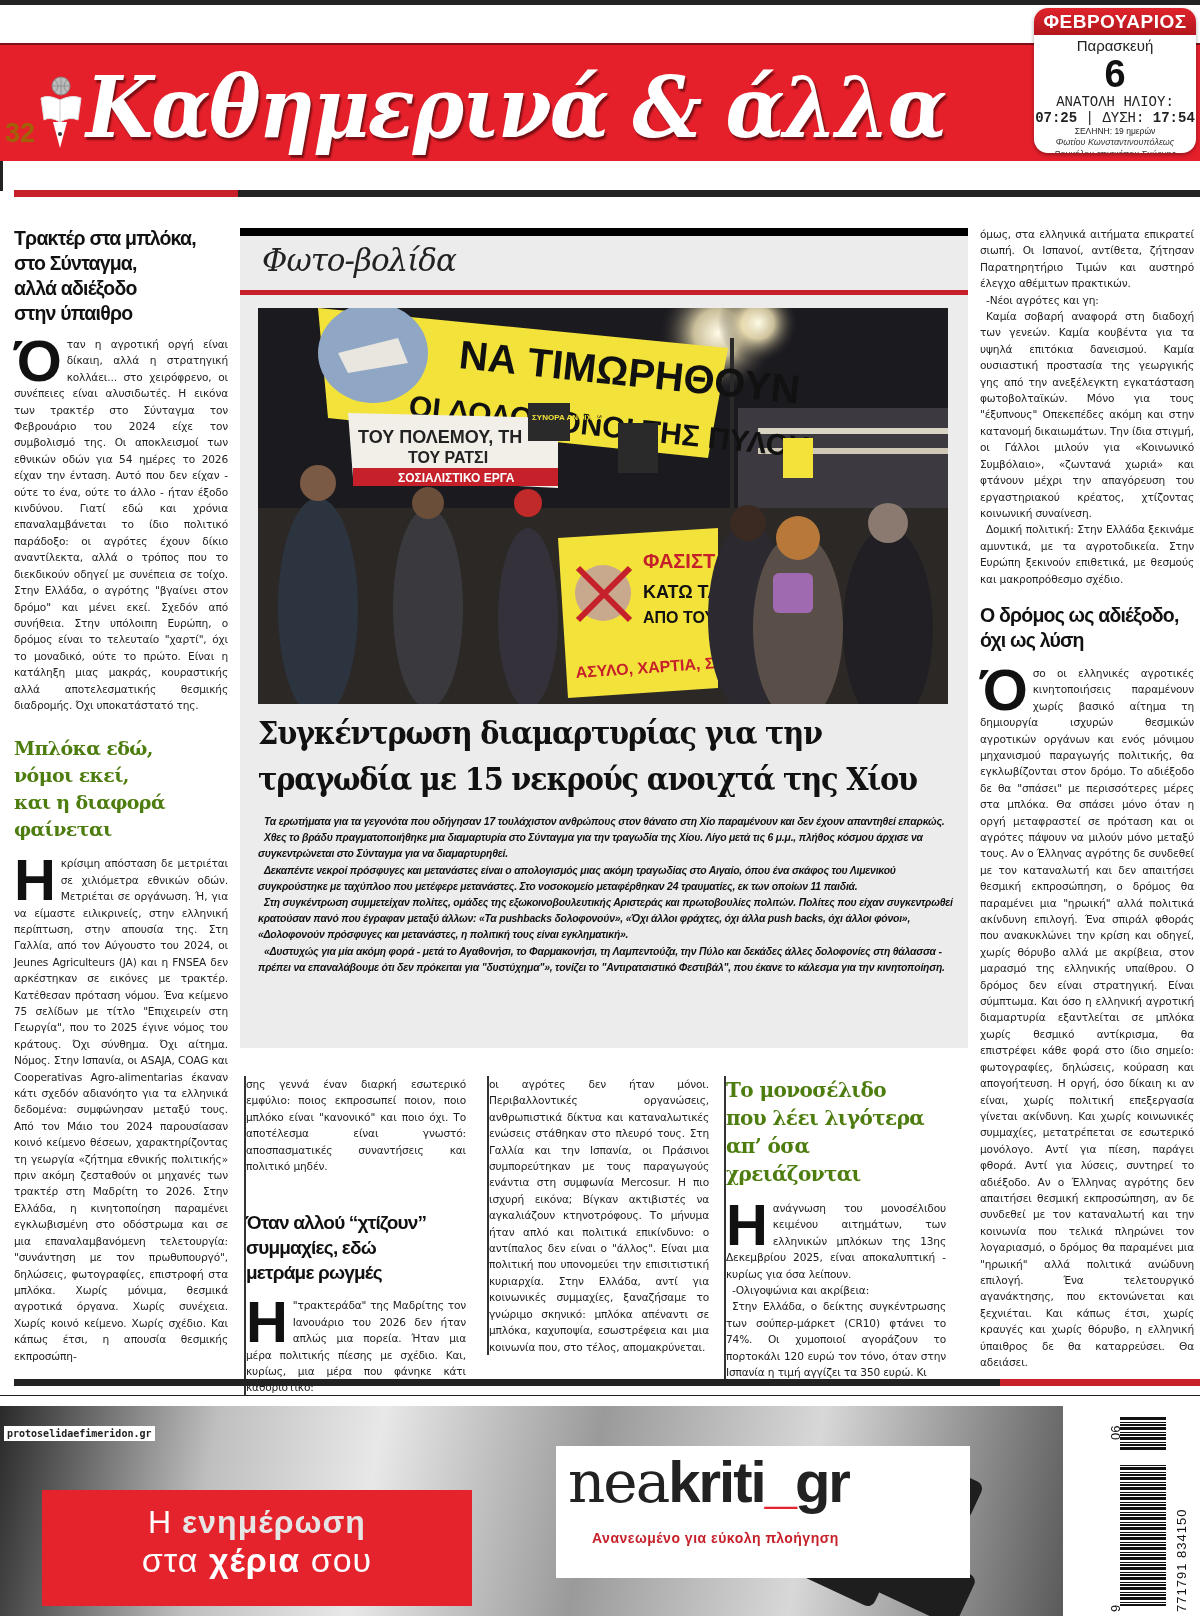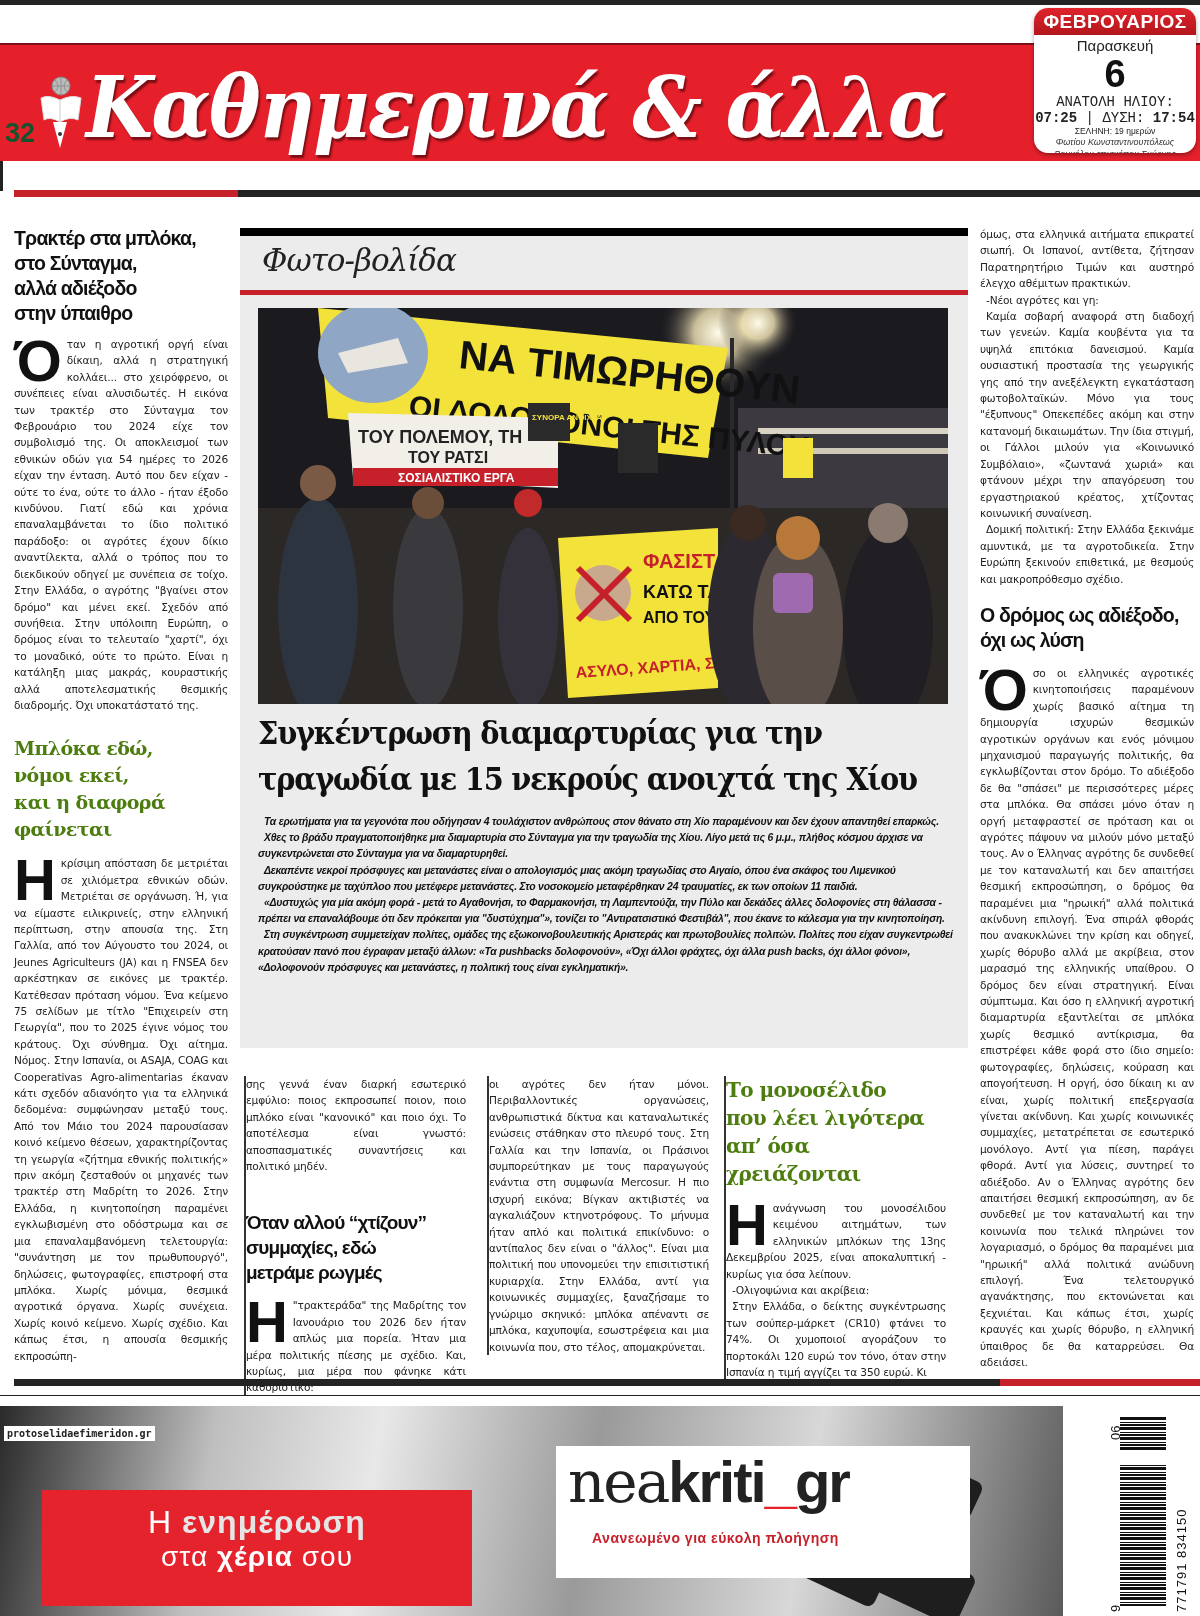--- a/index.html
+++ b/index.html
@@ -2,21 +2,21 @@
 <html><head>
 <meta charset="utf-8">
 <style>
   * { box-sizing: border-box; margin: 0; padding: 0; }
   html, body { width: 1200px; height: 1616px; overflow: hidden; background: #ffffff; }
   body { position: relative; font-family: "Liberation Sans", sans-serif; color: #1a1a1a; }
 
   .top-strip { position: absolute; left: 0; top: 0; width: 1200px; height: 5px; background: #232323; }
   .masthead-band { position: absolute; left: 0; top: 43px; width: 1200px; height: 118px; background: #e5202b; border-top: 2px solid #7a1218; }
   .masthead-white { position: absolute; left: 0; top: 161px; width: 1200px; height: 30px; background: #fff; border-left: 3px solid #222; }
-  .page-number { position: absolute; left: 5px; top: 118px; font-family: "Liberation Sans", sans-serif; font-weight: bold; font-size: 27px; color: #14532d; }
+  .page-number { position: absolute; left: 5px; top: 118px; font-family: "Liberation Sans", sans-serif; font-weight: bold; font-size: 27px; color: #a16207; }
   .logo-icon { position: absolute; left: 38px; top: 76px; width: 46px; height: 74px; }
   .section-title { position: absolute; left: 86px; top: 62px; font-family: "DejaVu Serif", serif; font-style: italic; font-weight: bold; font-size: 84px; color: #fff; letter-spacing: -2px; text-shadow: 2px 3px 2px #7a0f14; line-height: 1.1; white-space: nowrap; transform: scaleX(0.92); transform-origin: left top; }
 
   .date-box { position: absolute; left: 1034px; top: 8px; width: 162px; height: 145px; background: #fff; border-radius: 14px; box-shadow: 0 2px 4px rgba(0,0,0,0.35); overflow: hidden; text-align: center; }
   .date-month { background: linear-gradient(#e0242c, #b3161d); color: #fff; font-weight: bold; font-size: 19px; height: 27px; line-height: 27px; letter-spacing: 0.5px; }
   .date-weekday { font-size: 15px; color: #222; margin-top: 2px; }
   .date-day { font-size: 38px; font-weight: bold; color: #111; line-height: 40px; }
   .date-sun { font-size: 14px; color: #222; font-family: Liberation Mono, monospace; }
   .date-sun b { font-weight: bold; }
   .date-moon { font-size: 8.5px; color: #222; }
@@ -48,21 +48,21 @@
 
   .rule-bottom { position: absolute; left: 14px; top: 1379px; width: 1186px; height: 7px; background: #232323; }
   .rule-bottom .red { position: absolute; right: 0; top: 0; width: 200px; height: 7px; background: #c6202a; }
   .rule-thin { position: absolute; left: 0; top: 1395px; width: 1200px; height: 1px; background: #222; }
 
   .ad { position: absolute; left: 0; top: 1406px; width: 1063px; height: 210px; overflow: hidden; background: linear-gradient(100deg, #2a2a2a 0%, #bfbfbf 20%, #e8e8e8 35%, #9a9a9a 55%, #d8d8d8 75%, #5a5a5a 100%); }
   .ad-site { position: absolute; left: 4px; top: 20px; background: #fff; font-family: "DejaVu Sans Mono", monospace; font-weight: bold; font-size: 10px; color: #222; padding: 2px 3px; }
   .ad-red { position: absolute; left: 42px; top: 84px; width: 430px; height: 116px; background: #e4232d; color: #fff; text-align: center; }
   .ad-red .l1 { font-size: 32px; margin-top: 14px; letter-spacing: 1px; }
   .ad-red .l1 b { color: #e5e5e5; font-weight: bold; }
-  .ad-red .l2 { font-size: 28px; letter-spacing: 1px; }
+  .ad-red .l2 { font-size: 34px; letter-spacing: 1px; }
   .ad-red .l2 b { font-weight: bold; }
   .ad-logo { position: absolute; left: 556px; top: 40px; width: 414px; height: 132px; background: #fff; }
   .ad-logo .brand { position: absolute; left: 12px; top: 2px; font-family: "DejaVu Serif", serif; font-size: 58px; color: #222; letter-spacing: -2px; }
   .ad-logo .brand b { font-family: "Liberation Sans", sans-serif; font-weight: bold; }
   .ad-logo .underscore-red { color: #e4232d; }
   .ad-logo .tagline { position: absolute; left: 36px; top: 84px; font-family: "Liberation Sans", sans-serif; font-weight: bold; font-size: 14px; color: #c6202a; letter-spacing: 0.5px; }
   .keys { position: absolute; background: #1e1e1e; border-radius: 8px; }
 
   .barcode { position: absolute; left: 1076px; top: 1406px; width: 124px; height: 210px; background: #fff; }
   .barcode-bars { position: absolute; left: 44px; top: 10px; width: 46px; height: 190px;
@@ -189,25 +189,25 @@
       <rect x="515" y="265" width="40" height="40" rx="6" fill="#a06ab0"></rect>
       <ellipse cx="630" cy="320" rx="45" ry="100" fill="#221f24"></ellipse>
       <circle cx="630" cy="215" r="20" fill="#8a7a70"></circle>
     </svg>
   </div>
   <div class="feature-headline">
     <div>Συγκέντρωση διαμαρτυρίας για την</div>
     <div>τραγωδία με 15 νεκρούς ανοιχτά της Χίου</div>
   </div>
   <div class="feature-body">
-    <p>Τα ερωτήματα για τα γεγονότα που οδήγησαν 4 τουλάχιστον ανθρώπους στον θάνατο στη Χίο παραμένουν και δεν έχουν απαντηθεί επαρκώς.</p>
+    <p>Τα ερωτήματα για τα γεγονότα που οδήγησαν 17 τουλάχιστον ανθρώπους στον θάνατο στη Χίο παραμένουν και δεν έχουν απαντηθεί επαρκώς.</p>
     <p>Χθες το βράδυ πραγματοποιήθηκε μια διαμαρτυρία στο Σύνταγμα για την τραγωδία της Χίου. Λίγο μετά τις 6 μ.μ., πλήθος κόσμου άρχισε να συγκεντρώνεται στο Σύνταγμα για να διαμαρτυρηθεί.</p>
     <p>Δεκαπέντε νεκροί πρόσφυγες και μετανάστες είναι ο απολογισμός μιας ακόμη τραγωδίας στο Αιγαίο, όπου ένα σκάφος του Λιμενικού συγκρούστηκε με ταχύπλοο που μετέφερε μετανάστες. Στο νοσοκομείο μεταφέρθηκαν 24 τραυματίες, εκ των οποίων 11 παιδιά.</p>
+    <p>Στη συγκέντρωση συμμετείχαν πολίτες, ομάδες της εξωκοινοβουλευτικής Αριστεράς και πρωτοβουλίες πολιτών. Πολίτες που είχαν συγκεντρωθεί κρατούσαν πανό που έγραφαν μεταξύ άλλων: «Τα pushbacks δολοφονούν», «Όχι άλλοι φράχτες, όχι άλλα push backs, όχι άλλοι φόνοι», «Δολοφονούν πρόσφυγες και μετανάστες, η πολιτική τους είναι εγκληματική».</p>
     <p>«Δυστυχώς για μία ακόμη φορά - μετά το Αγαθονήσι, το Φαρμακονήσι, τη Λαμπεντούζα, την Πύλο και δεκάδες άλλες δολοφονίες στη θάλασσα - πρέπει να επαναλάβουμε ότι δεν πρόκειται για "δυστύχημα"», τονίζει το "Αντιρατσιστικό Φεστιβάλ", που έκανε το κάλεσμα για την κινητοποίηση.</p>
-    <p>Στη συγκέντρωση συμμετείχαν πολίτες, ομάδες της εξωκοινοβουλευτικής Αριστεράς και πρωτοβουλίες πολιτών. Πολίτες που είχαν συγκεντρωθεί κρατούσαν πανό που έγραφαν μεταξύ άλλων: «Τα pushbacks δολοφονούν», «Όχι άλλοι φράχτες, όχι άλλα push backs, όχι άλλοι φόνοι», «Δολοφονούν πρόσφυγες και μετανάστες, η πολιτική τους είναι εγκληματική».</p>
   </div>
 </div>
 
 <div class="lower-col col-a divided">
   <div class="body-text">σης γεννά έναν διαρκή εσωτερικό εμφύλιο: ποιος εκπροσωπεί ποιον, ποιο μπλόκο είναι "κανονικό" και ποιο όχι. Το αποτέλεσμα είναι γνωστό: αποσπασματικές συναντήσεις και πολιτικό μηδέν.</div>
   <div style="height:16px"></div>
   <div class="headline-sans" style="font-size:19px;margin-top:20px;">
     <div>Όταν αλλού “χτίζουν”</div>
     <div>συμμαχίες, εδώ</div>
     <div>μετράμε ρωγμές</div>

